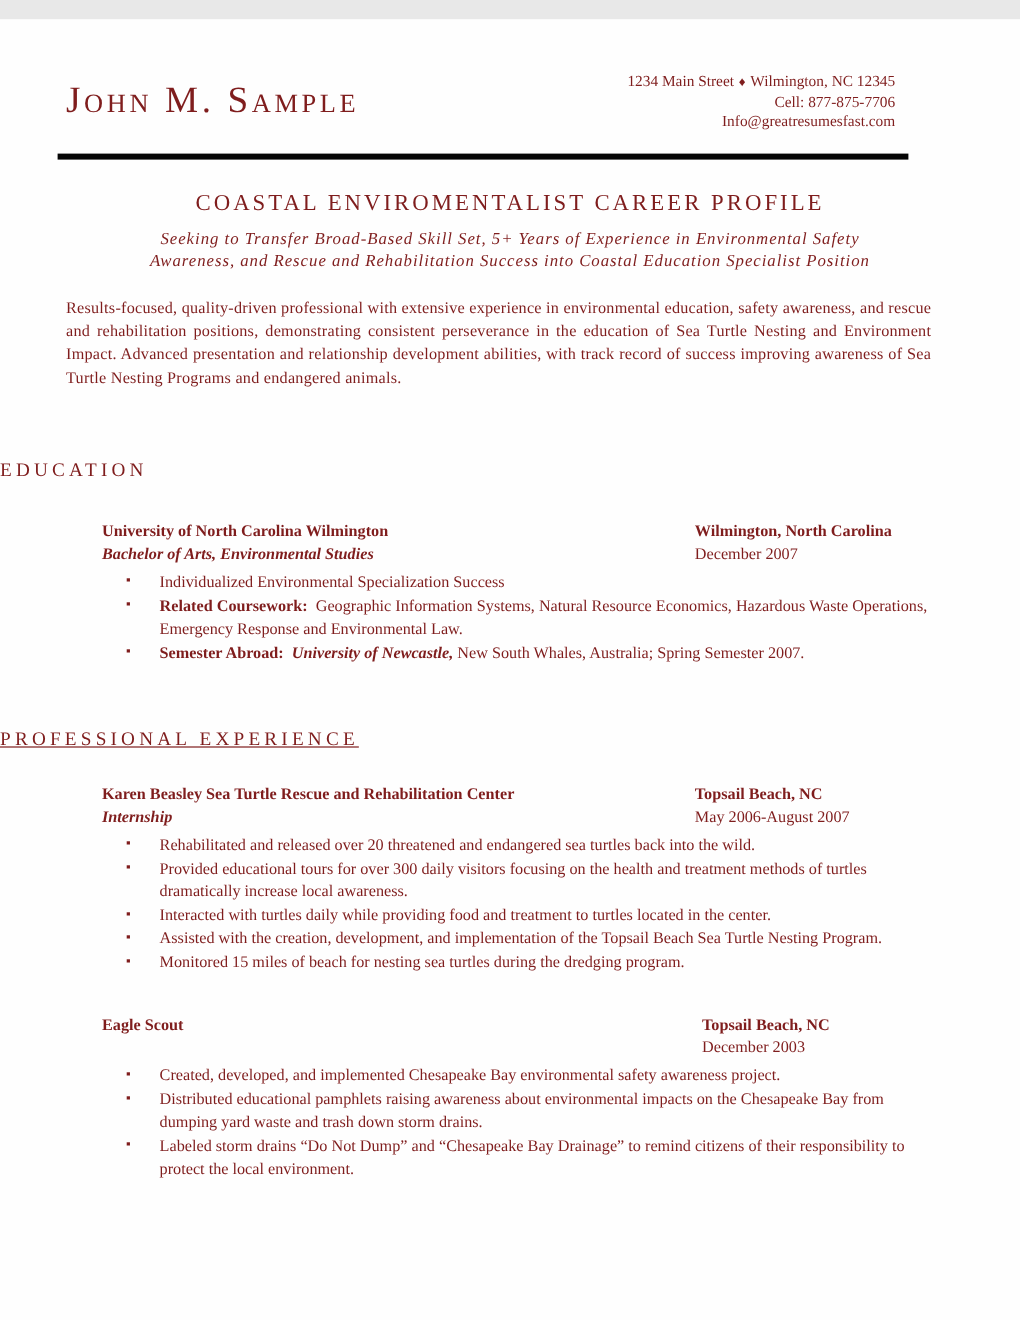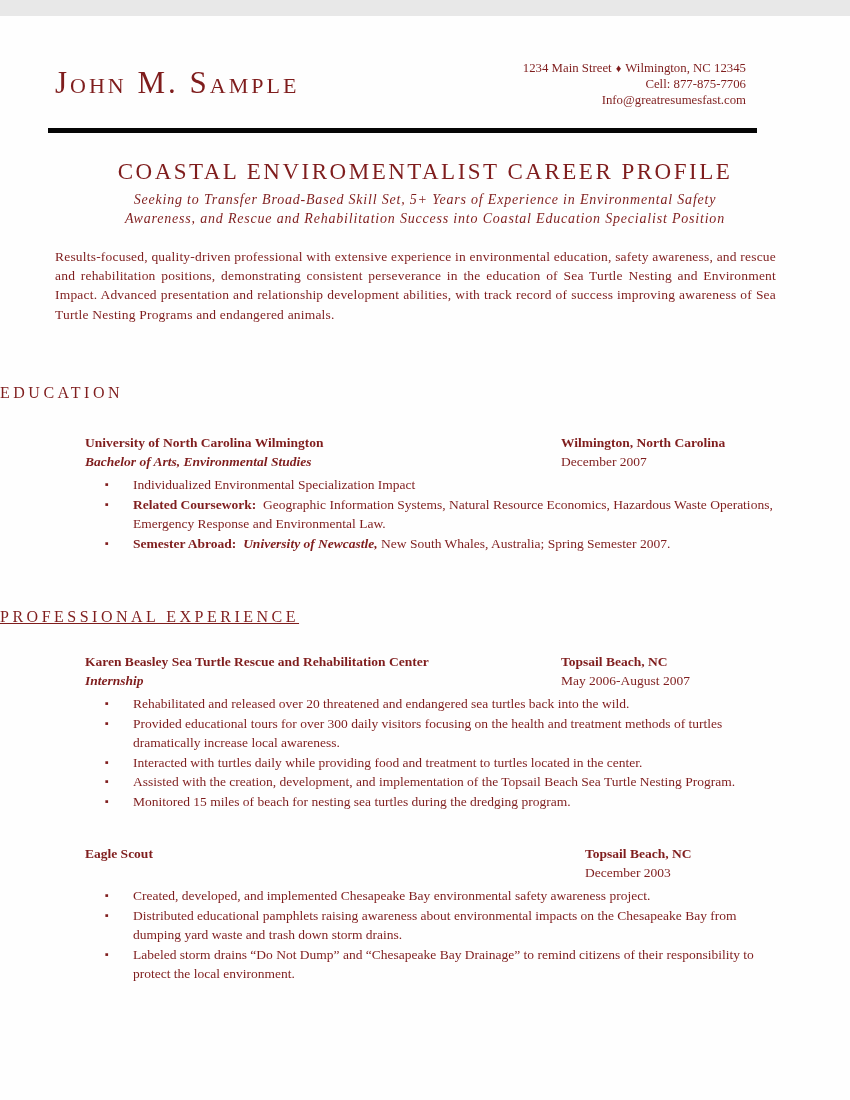--- a/index.html
+++ b/index.html
@@ -28,21 +28,21 @@
   }
   .contact .sep{padding:0 4px;font-size:11px;}
   .header-rule{
     position:absolute;left:48px;top:112px;
     width:709px;height:5px;background:#050505;
   }
   
   .profile-title{
     position:absolute;left:0;top:143px;width:100%;
     text-align:center;
-    font-size:23px;letter-spacing:2.5px;font-weight:normal;margin:0;
+    font-size:19px;letter-spacing:2.5px;font-weight:normal;margin:0;
     white-space:nowrap;
   }
   .section-heading{
     position:absolute;left:0;width:100%;
     text-align:left;
     font-size:16px;letter-spacing:3.5px;font-weight:normal;margin:0;
     white-space:nowrap;
   }
   .edu-heading{top:368px;}
   .exp-heading{top:592px;text-decoration:underline;}
@@ -62,21 +62,21 @@
   
   .entry{
     position:absolute;left:85px;width:691px;
     font-size:13.5px;line-height:19px;
   }
   .edu-entry{top:417px;}
   .job-0{top:636px;}
   .job-1{top:828px;}
   .entry-row{position:relative;min-height:19px;}
   .entry-row .left{display:inline-block;}
-  .entry-row .right{position:absolute;left:476px;top:0;white-space:nowrap;}
+  .entry-row .right{position:absolute;left:494px;top:0;white-space:nowrap;}
   .job-1 .entry-row .right{left:500px;}
   .org,.loc{font-weight:bold;}
   .role{font-weight:bold;font-style:italic;}
   .date{font-weight:normal;}
   
   ul.bullets{margin:4px 0 0 0;padding:0;list-style:none;}
   ul.bullets li{
     position:relative;
     padding-left:48px;
     line-height:19.5px;
@@ -118,21 +118,21 @@
   <div class="entry edu-entry">
     <div class="entry-row">
       <span class="left org">University of North Carolina Wilmington</span>
       <span class="right loc">Wilmington, North Carolina</span>
     </div>
     <div class="entry-row">
       <span class="left role">Bachelor of Arts, Environmental Studies</span>
       <span class="right date">December 2007</span>
     </div>
     <ul class="bullets">
-      <li><span class="bullet">▪</span><span><span class="seg-r">Individualized Environmental Specialization Impact</span></span></li>
+      <li><span class="bullet">▪</span><span><span class="seg-r">Individualized Environmental Specialization Success</span></span></li>
       <li><span class="bullet">▪</span><span><span class="seg-b">Related Coursework:</span><span class="seg-r">&nbsp; Geographic Information Systems, Natural Resource Economics, Hazardous Waste Operations, Emergency Response and Environmental Law.</span></span></li>
       <li><span class="bullet">▪</span><span><span class="seg-b">Semester Abroad:</span><span class="seg-r">&nbsp; </span><span class="seg-bi">University of Newcastle,</span><span class="seg-r"> New South Whales, Australia; Spring Semester 2007.</span></span></li>
     </ul>
   </div>
 
   <h2 class="section-heading exp-heading">PROFESSIONAL EXPERIENCE</h2>
 
   <div class="entry job-0">
     <div class="entry-row">
       <span class="left org">Karen Beasley Sea Turtle Rescue and Rehabilitation Center</span>

